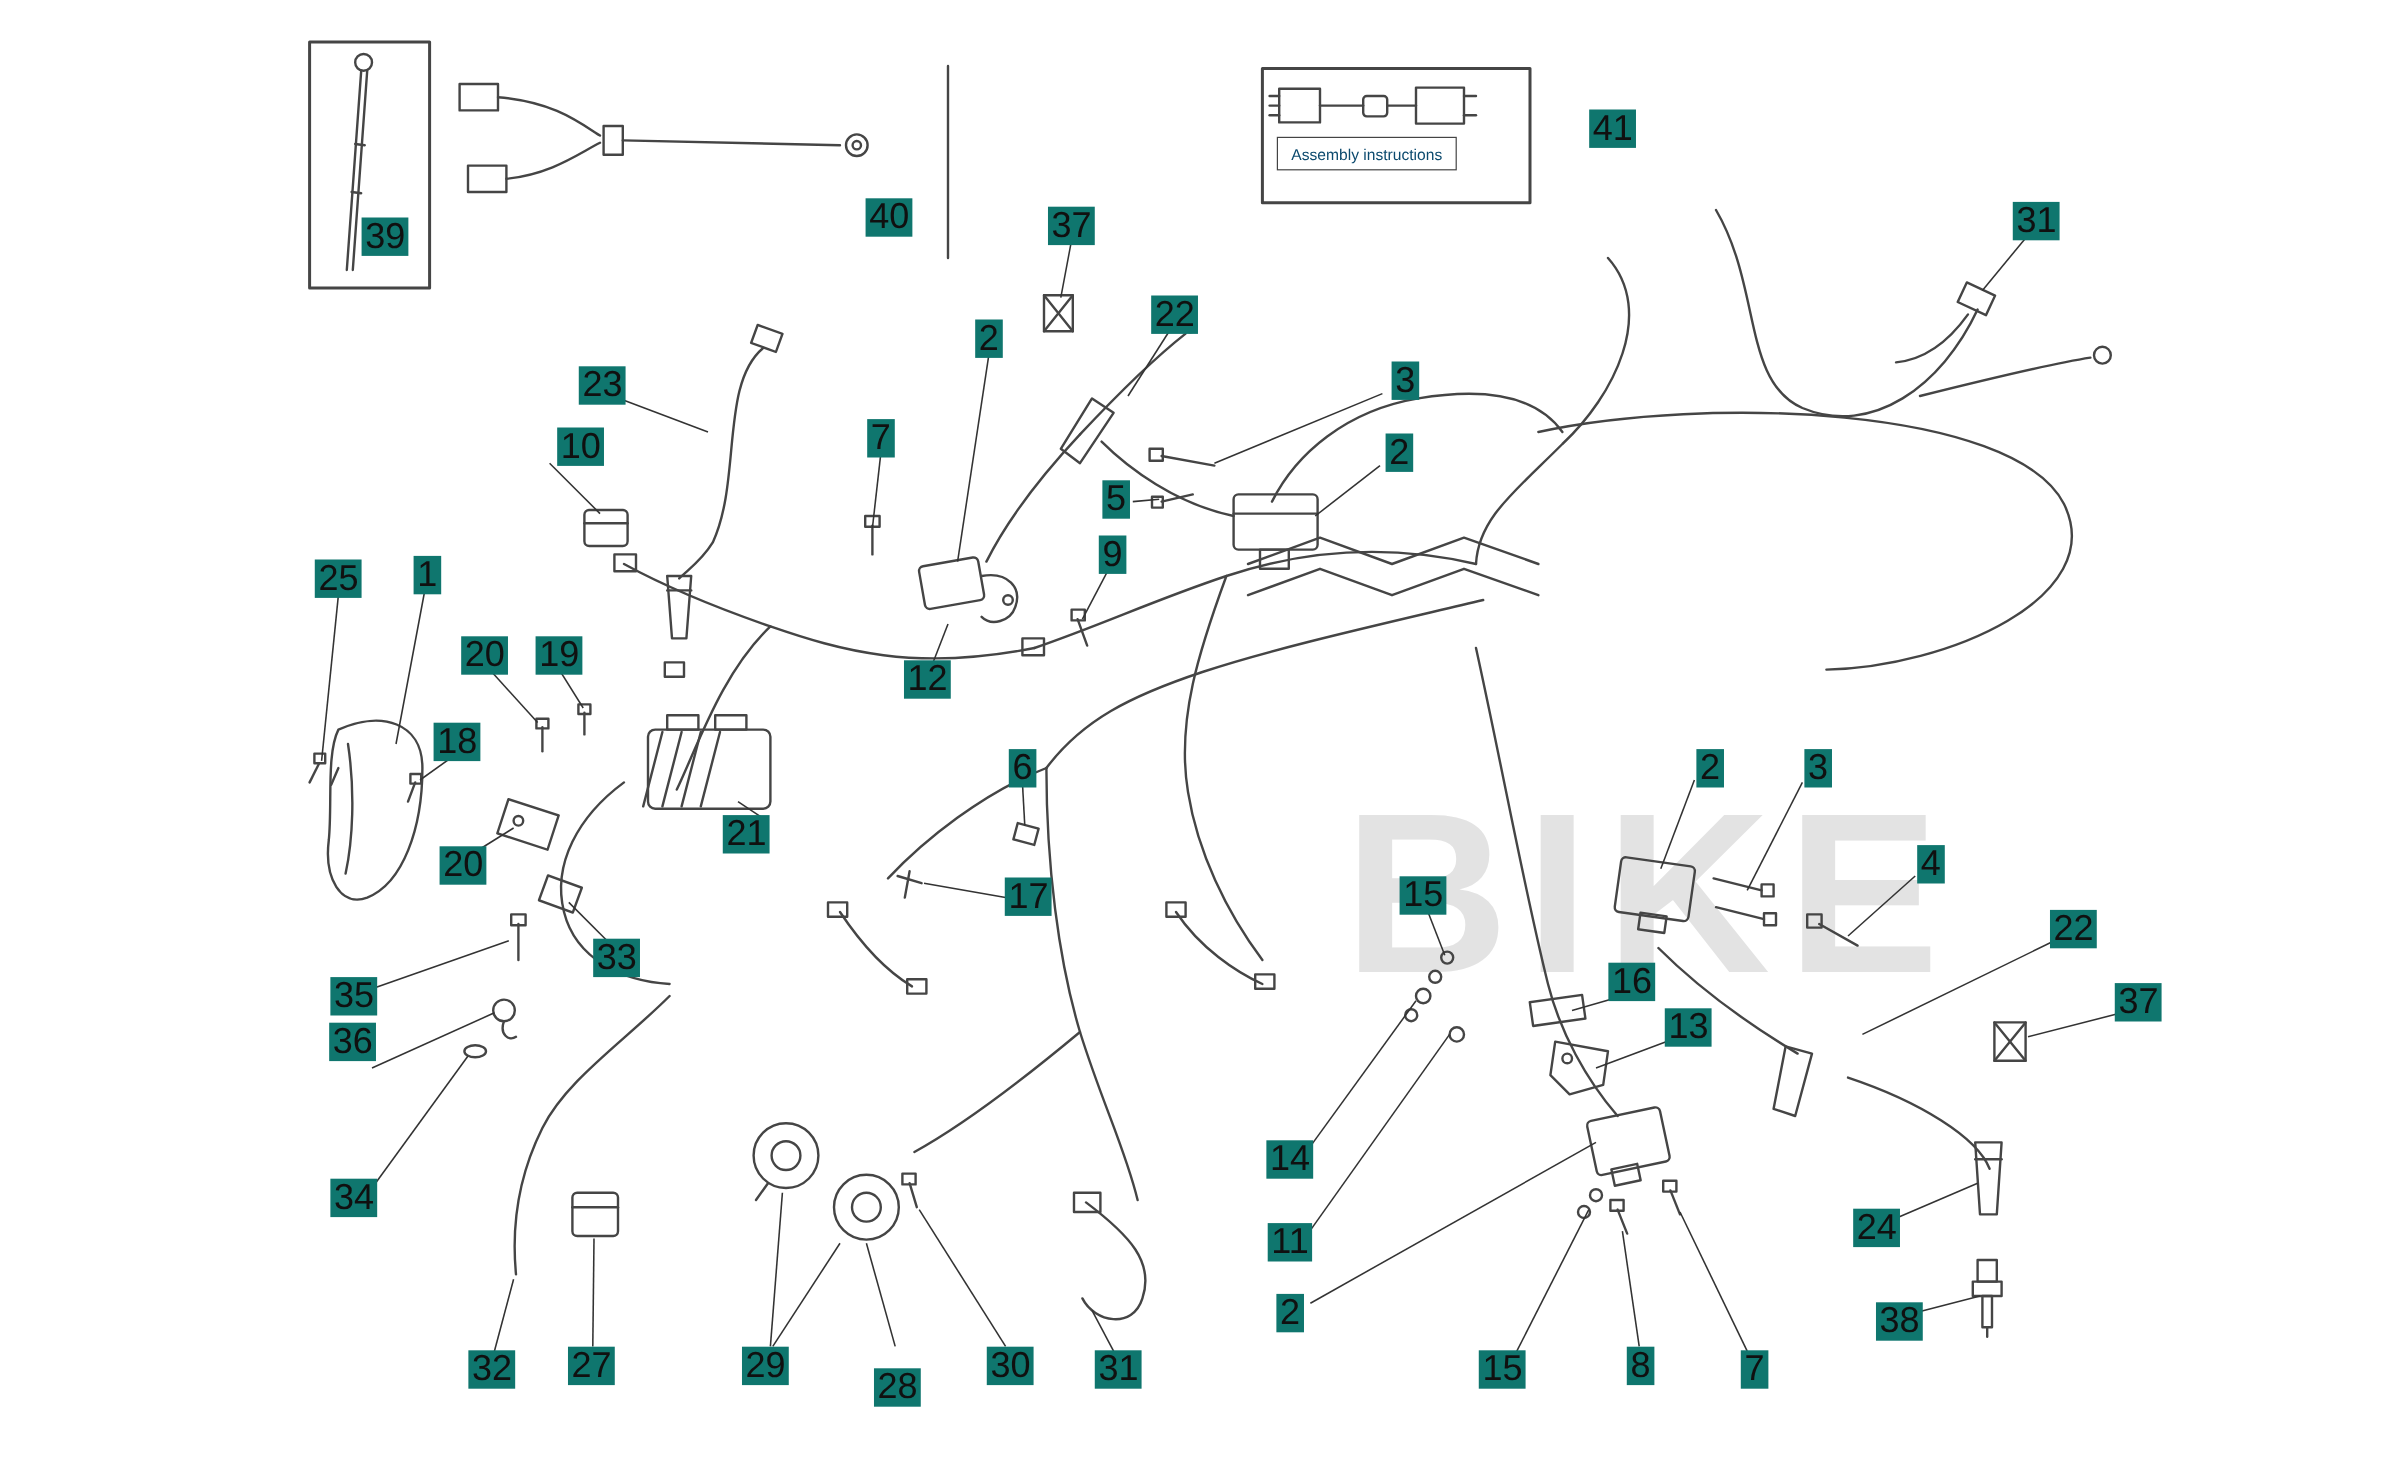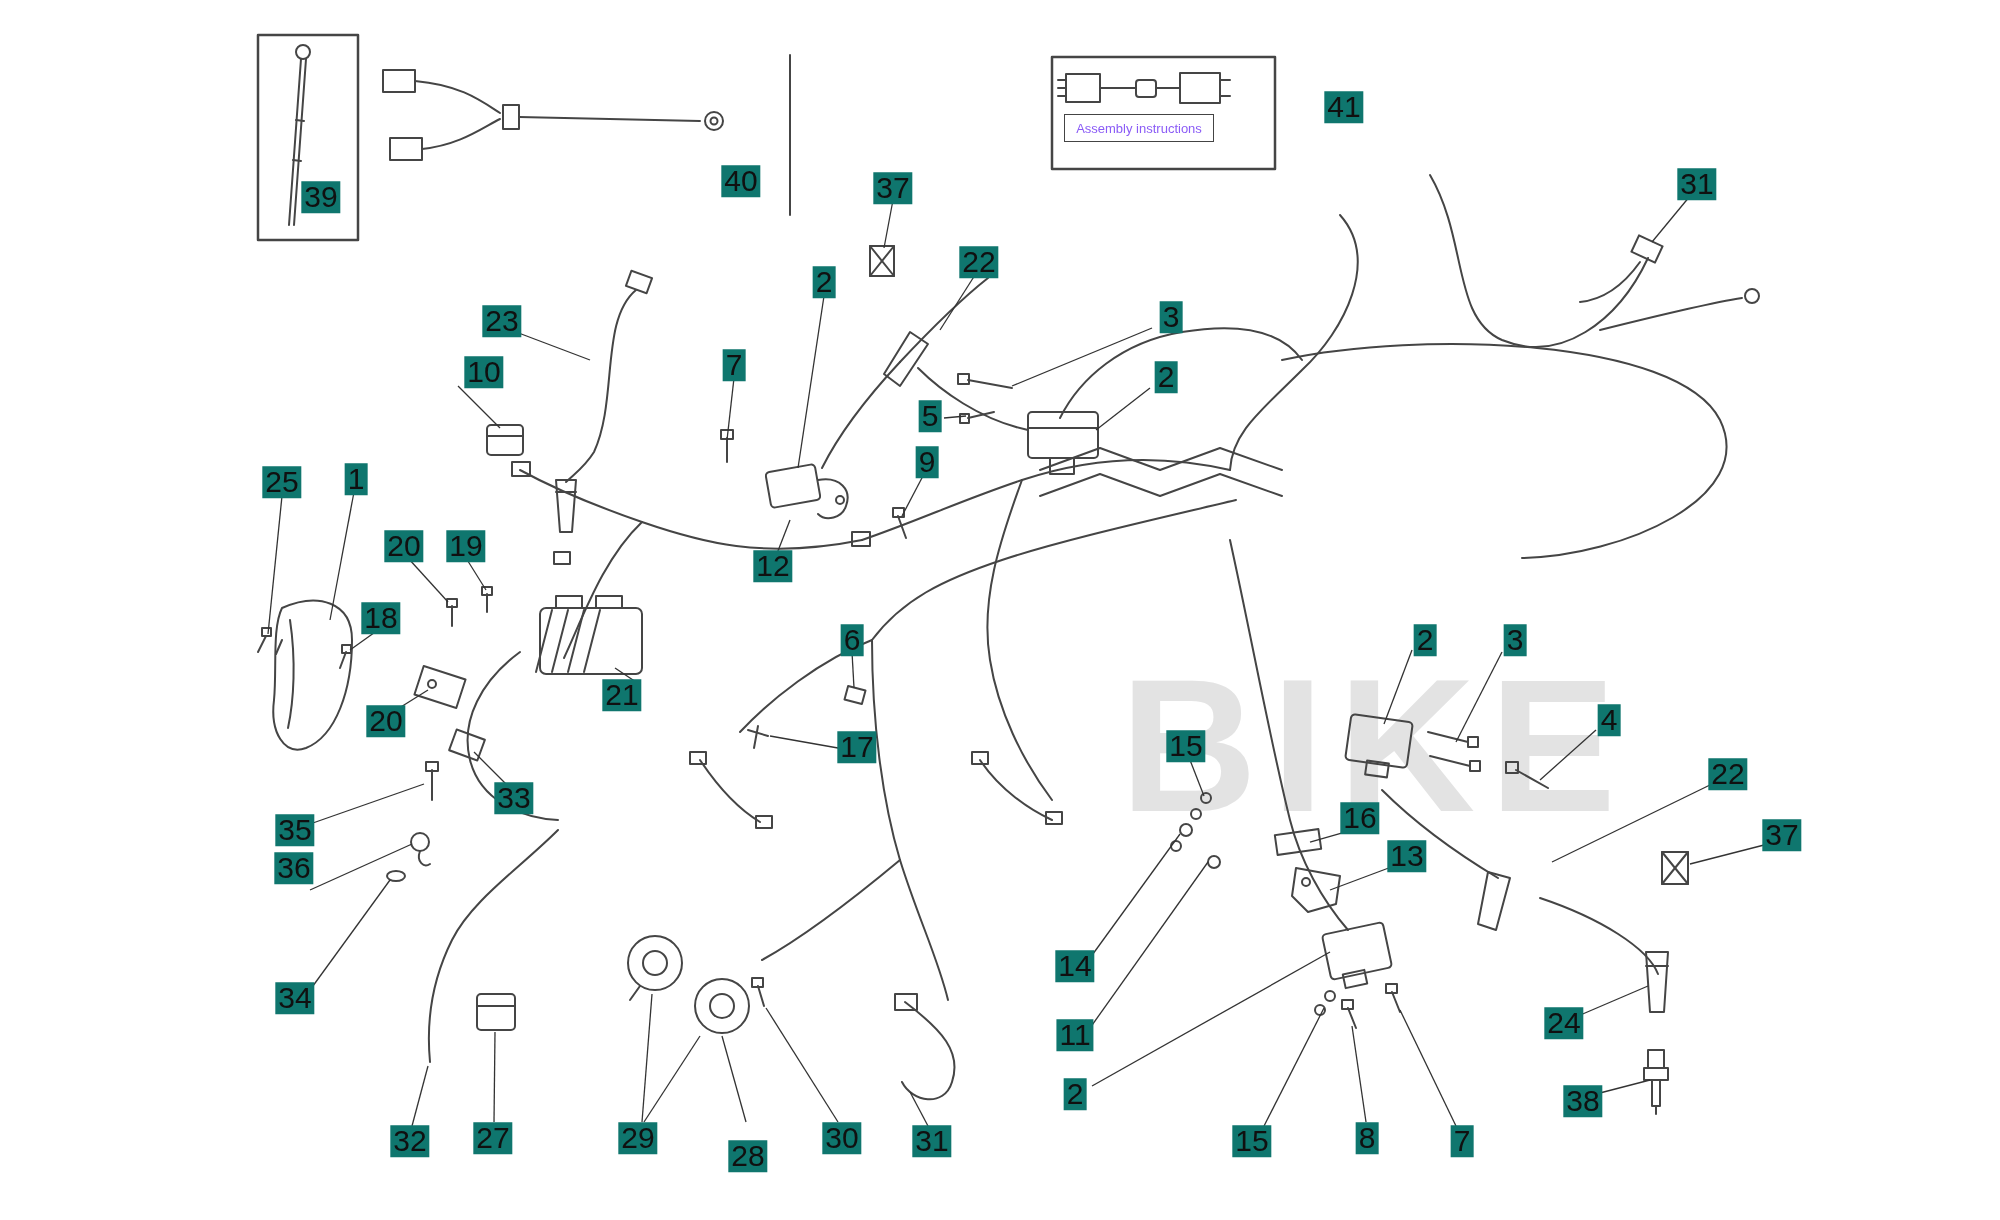--- a/index.html
+++ b/index.html
@@ -4,21 +4,21 @@
 <style>
   html,body{margin:0;padding:0;background:#fff;}
   body{width:2000px;height:1220px;overflow:hidden;font-family:"Liberation Sans",sans-serif;}
   .stage{position:relative;width:2000px;height:1220px;background:#ffffff;}
   .watermark{position:absolute;z-index:0;color:#e3e3e3;font-weight:700;line-height:1;white-space:nowrap;user-select:none;}
   .wm1{left:470px;top:350px;font-size:190px;letter-spacing:10px;}
   .wm2{left:1120px;top:650px;font-size:190px;letter-spacing:14px;}
   .wm-tag{position:absolute;z-index:0;left:690px;top:625px;font-family:"DejaVu Serif",serif;font-style:italic;font-weight:700;font-size:56px;letter-spacing:12px;color:rgba(224,112,112,0.55);white-space:nowrap;}
   svg.drawing{position:absolute;left:0;top:0;z-index:1;}
   .callout{position:absolute;z-index:3;transform:translate(-50%,-50%);font-size:30px;color:#101010;background:#0f766e;padding:0 3px;line-height:1.05;}
-  .caption-box{position:absolute;z-index:2;left:1064px;top:114px;width:148px;height:26px;border:1.5px solid #444;display:flex;align-items:center;justify-content:center;font-size:13px;color:#8b5cf6;background:#fff;}
+  .caption-box{position:absolute;z-index:2;left:1064px;top:114px;width:148px;height:26px;border:1.5px solid #444;display:flex;align-items:center;justify-content:center;font-size:13px;color:#0c4a6e;background:#fff;}
 </style>
 </head>
 <body>
 
 <div class="stage">
 
   <div class="watermark wm2">BIKE</div>
 
   <svg class="drawing" width="2000" height="1220" viewBox="0 0 2000 1220">
     <g stroke="#454545" stroke-width="2" fill="none" stroke-linecap="round" stroke-linejoin="round">

